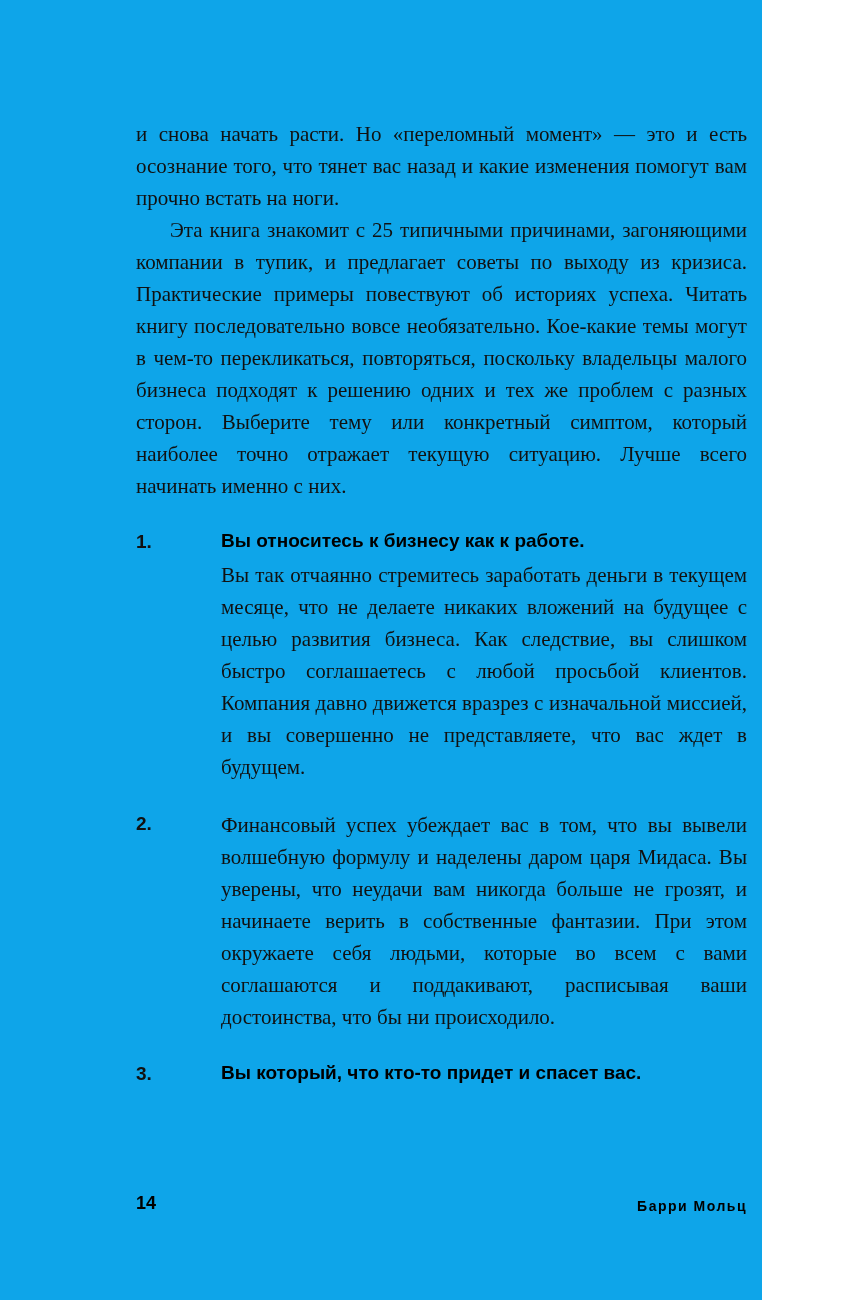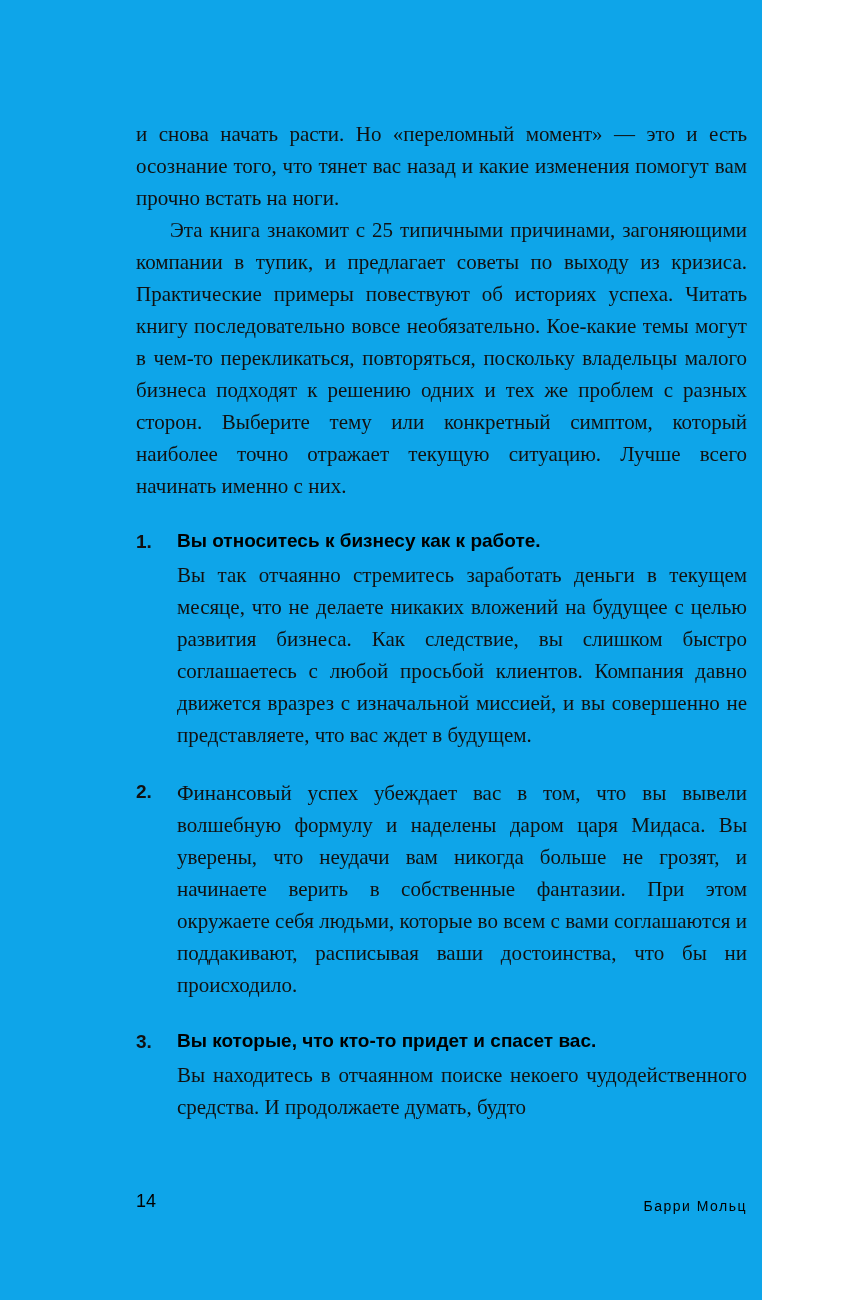--- a/index.html
+++ b/index.html
@@ -47,20 +47,21 @@
     flex: 0 0 41px;
     font-family: "Liberation Sans", sans-serif;
     font-weight: 700;
     font-size: 19px;
     line-height: 27px;
     padding-top: 1px;
   }
   .item-col {
     flex: 1 1 auto;
     min-width: 0;
+    margin-left: 44px;
   }
   .item-heading {
     font-family: "Liberation Sans", sans-serif;
     font-weight: 700;
     font-size: 19px;
     line-height: 27px;
     margin: 0 0 5px 0;
     color: #000000;
   }
   .item-body {
@@ -71,23 +72,23 @@
     color: #111111;
     font-family: Liberation Serif, serif;
   }
   .footer {
     position: absolute;
     left: 136px;
     width: 611px;
     top: 1188px;
     display: flex;
     justify-content: space-between;
-    align-items: center;
+    align-items: flex-end;
     font-family: "Liberation Sans", sans-serif;
-    font-weight: 400;
+    font-weight: 700;
     color: #000000;
   }
   .footer .page-num {
     font-size: 18px;
   }
   .footer .author {
     font-size: 14px;
     letter-spacing: 1.5px;
     margin-top: 10px;
   }
@@ -115,22 +116,21 @@
       <div class="list-item">
         <div class="num-col">2.</div>
         <div class="item-col">
           <p class="item-body">Финансовый успех убеждает вас в том, что вы вывели волшебную формулу и наделены даром царя Мидаса. Вы уверены, что неудачи вам никогда больше не грозят, и начинаете верить в собственные фантазии. При этом окружаете себя людьми, которые во всем с вами соглашаются и поддакивают, расписывая ваши достоинства, что бы ни происходило.</p>
         </div>
       </div>
 
       <div class="list-item">
         <div class="num-col">3.</div>
         <div class="item-col">
-          <h3 class="item-heading">Вы которые, что кто-то придет и спасет вас.</h3>
-          <p class="item-body">Вы находитесь в отчаянном поиске некоего чудодейственного средства. И продолжаете думать, будто</p>
+          <h3 class="item-heading">Вы который, что кто-то придет и спасет вас.</h3>
         </div>
       </div>
 
     </div>
   </div>
 
   <div class="footer">
     <span class="page-num">14</span>
     <span class="author">Барри Мольц</span>
   </div>

